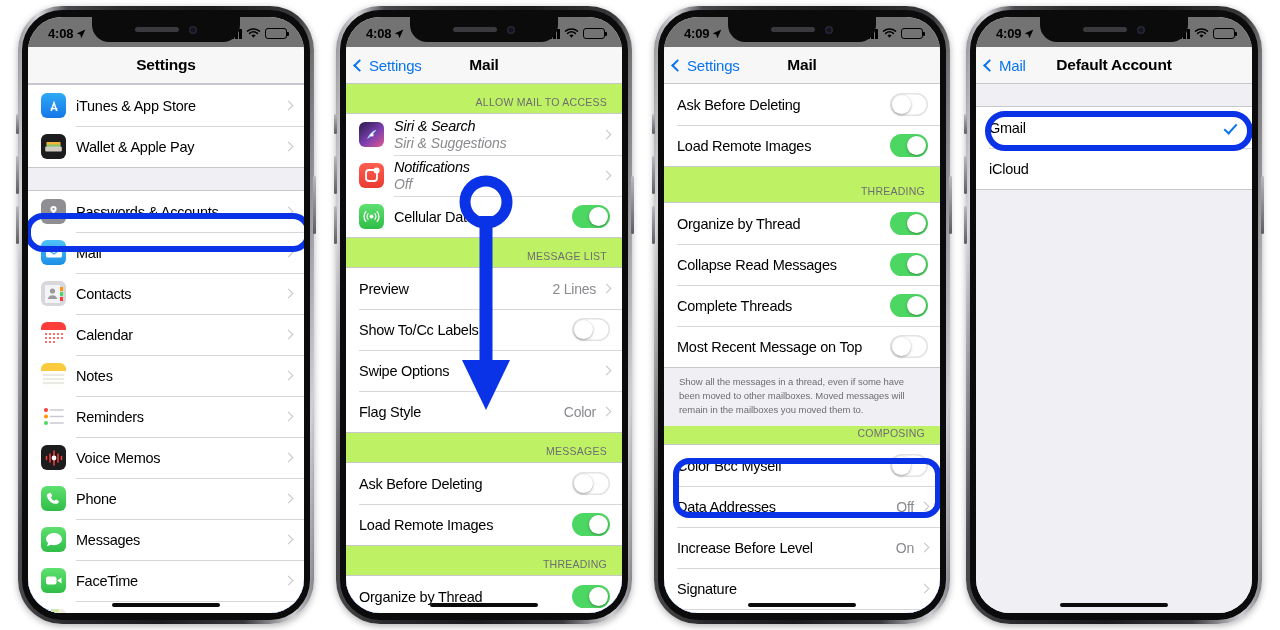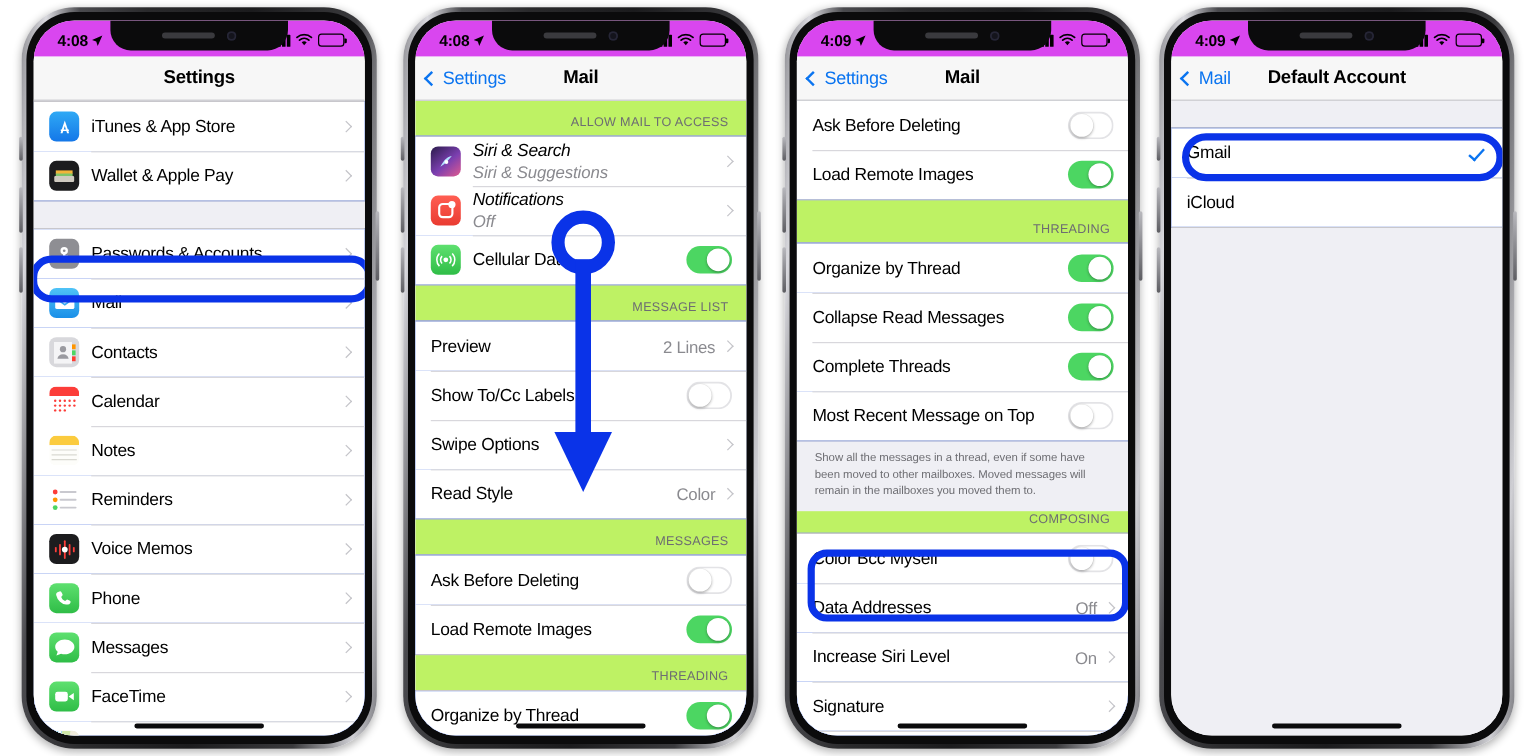--- a/index.html
+++ b/index.html
@@ -75,21 +75,21 @@
     width: 8px; height: 8px;
     border-radius: 50%;
     background: #14141c;
     box-shadow: inset 0 0 0 1.5px #262636;
   }
 
   
   .statusbar {
     position: relative;
     height: 30px;
-    background: #d946ef;
+    background: #737373;
     display: flex;
     align-items: center;
     justify-content: space-between;
     padding: 0 17px 0 20px;
     z-index: 30;
   }
   .sb-time {
     font-size: 13px;
     font-weight: bold;
     color: #000;
@@ -635,21 +635,21 @@
               <span class="row-label">Show To/Cc Labels</span>
               <span class="toggle off">
                   <span class="knob"></span>
                 </span>
             </div>
             <div class="row row-tall">
               <span class="row-label">Swipe Options</span>
               <span class="chev"></span>
             </div>
             <div class="row row-tall">
-              <span class="row-label">Read Style</span>
+              <span class="row-label">Flag Style</span>
               <span class="row-value">Color</span>
               <span class="chev"></span>
             </div>
           </div>
 
           <div class="section-hdr">MESSAGES</div>
           <div class="group">
             <div class="row row-tall">
               <span class="row-label">Ask Before Deleting</span>
               <span class="toggle off">
@@ -782,21 +782,21 @@
               <span class="toggle off">
                   <span class="knob"></span>
                 </span>
             </div>
             <div class="row row-tall">
               <span class="row-label">Data Addresses</span>
               <span class="row-value">Off</span>
               <span class="chev"></span>
             </div>
             <div class="row row-tall">
-              <span class="row-label">Increase Siri Level</span>
+              <span class="row-label">Increase Before Level</span>
               <span class="row-value">On</span>
               <span class="chev"></span>
             </div>
             <div class="row row-tall">
               <span class="row-label">Signature</span>
               <span class="chev"></span>
             </div>
             <div class="row row-tall">
               
               

